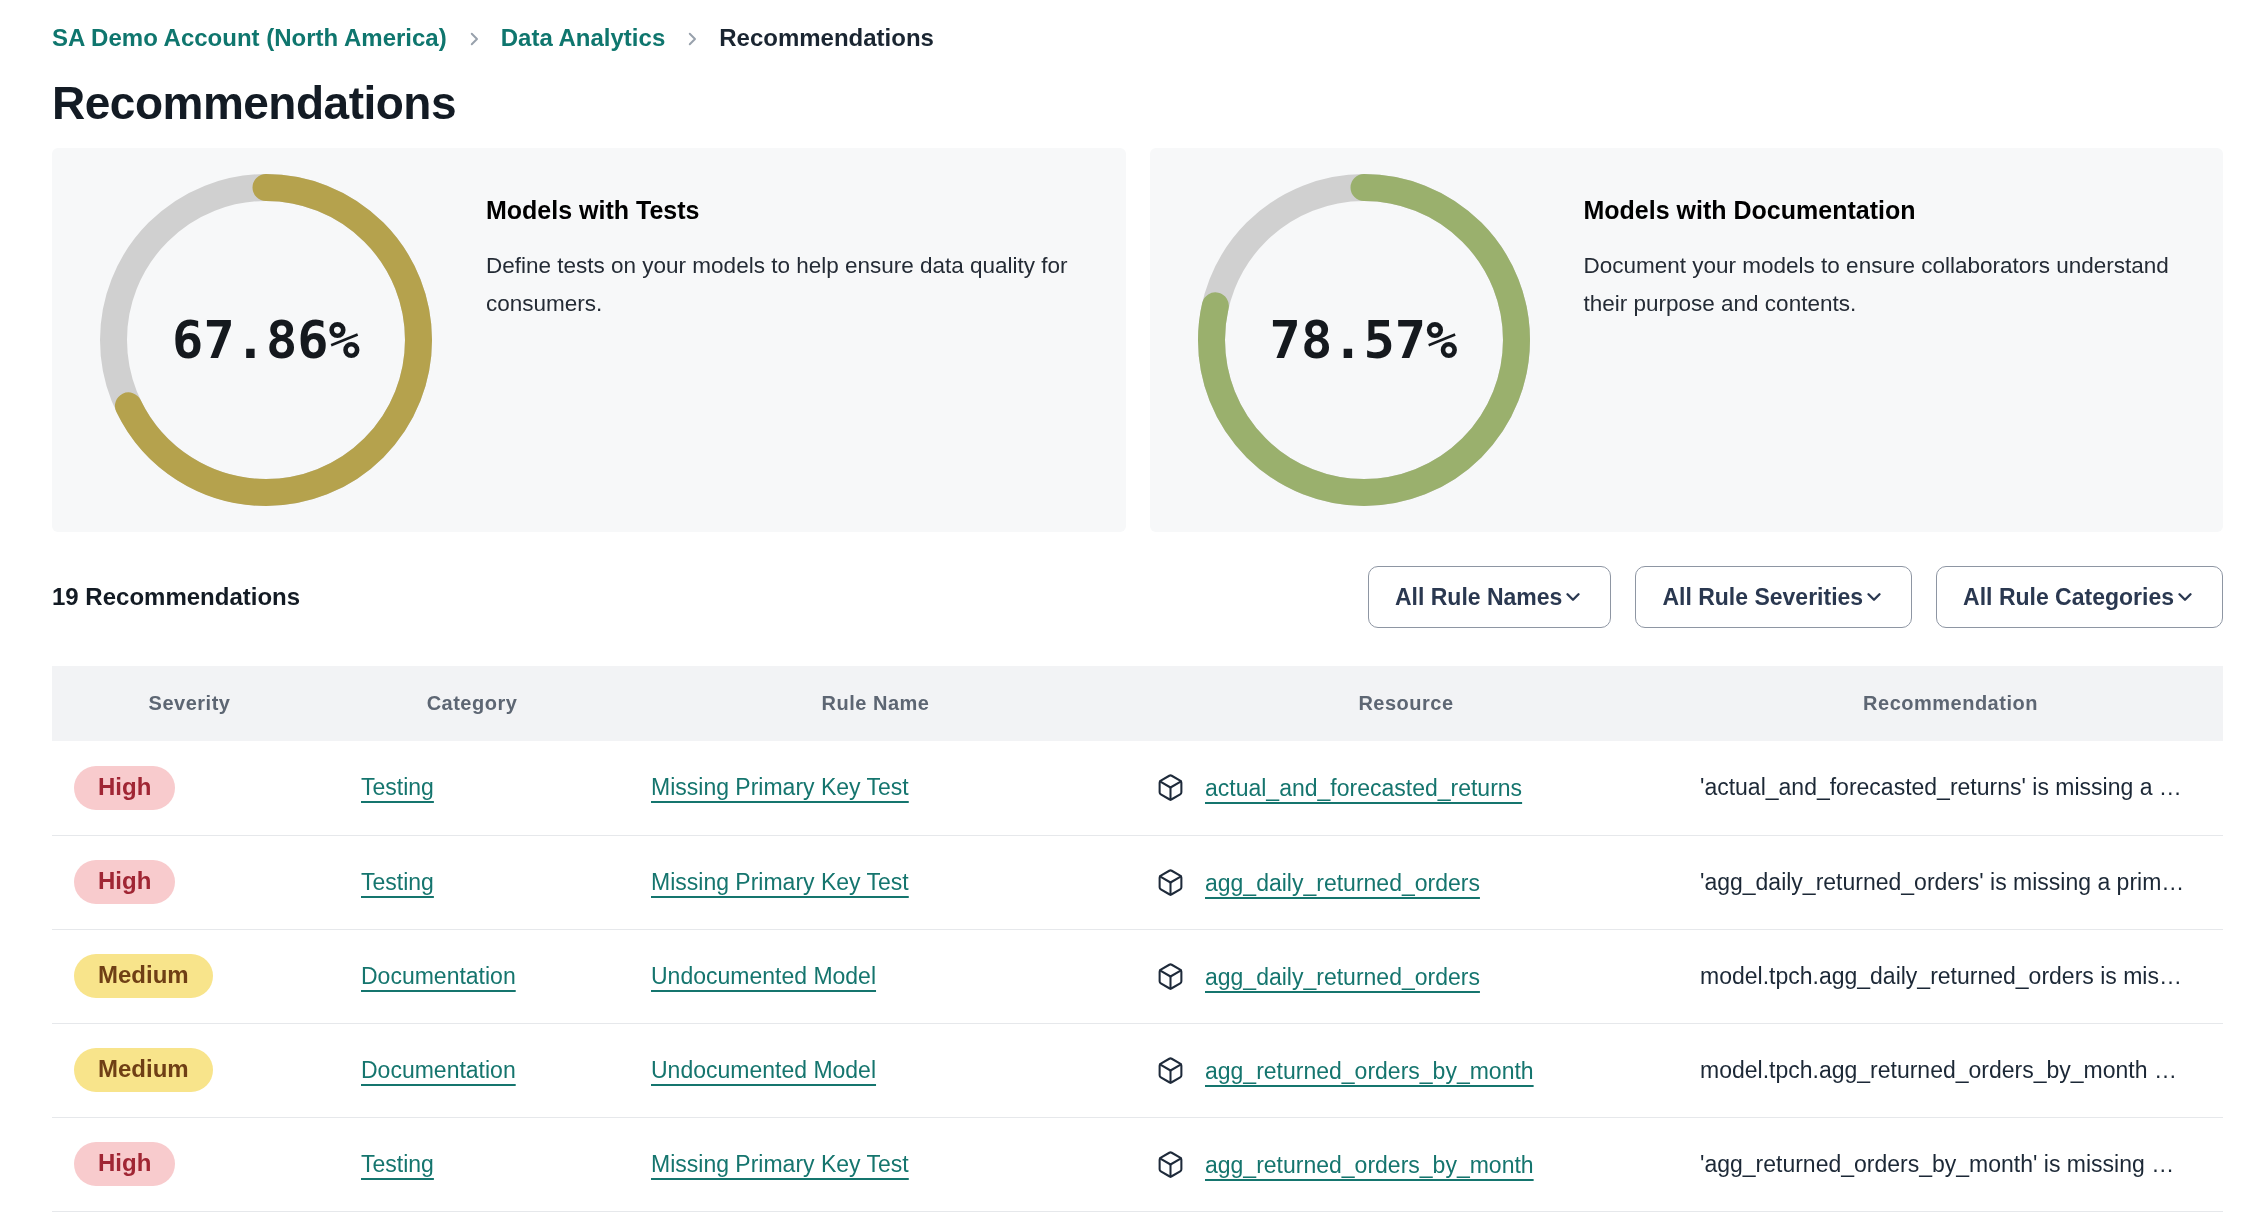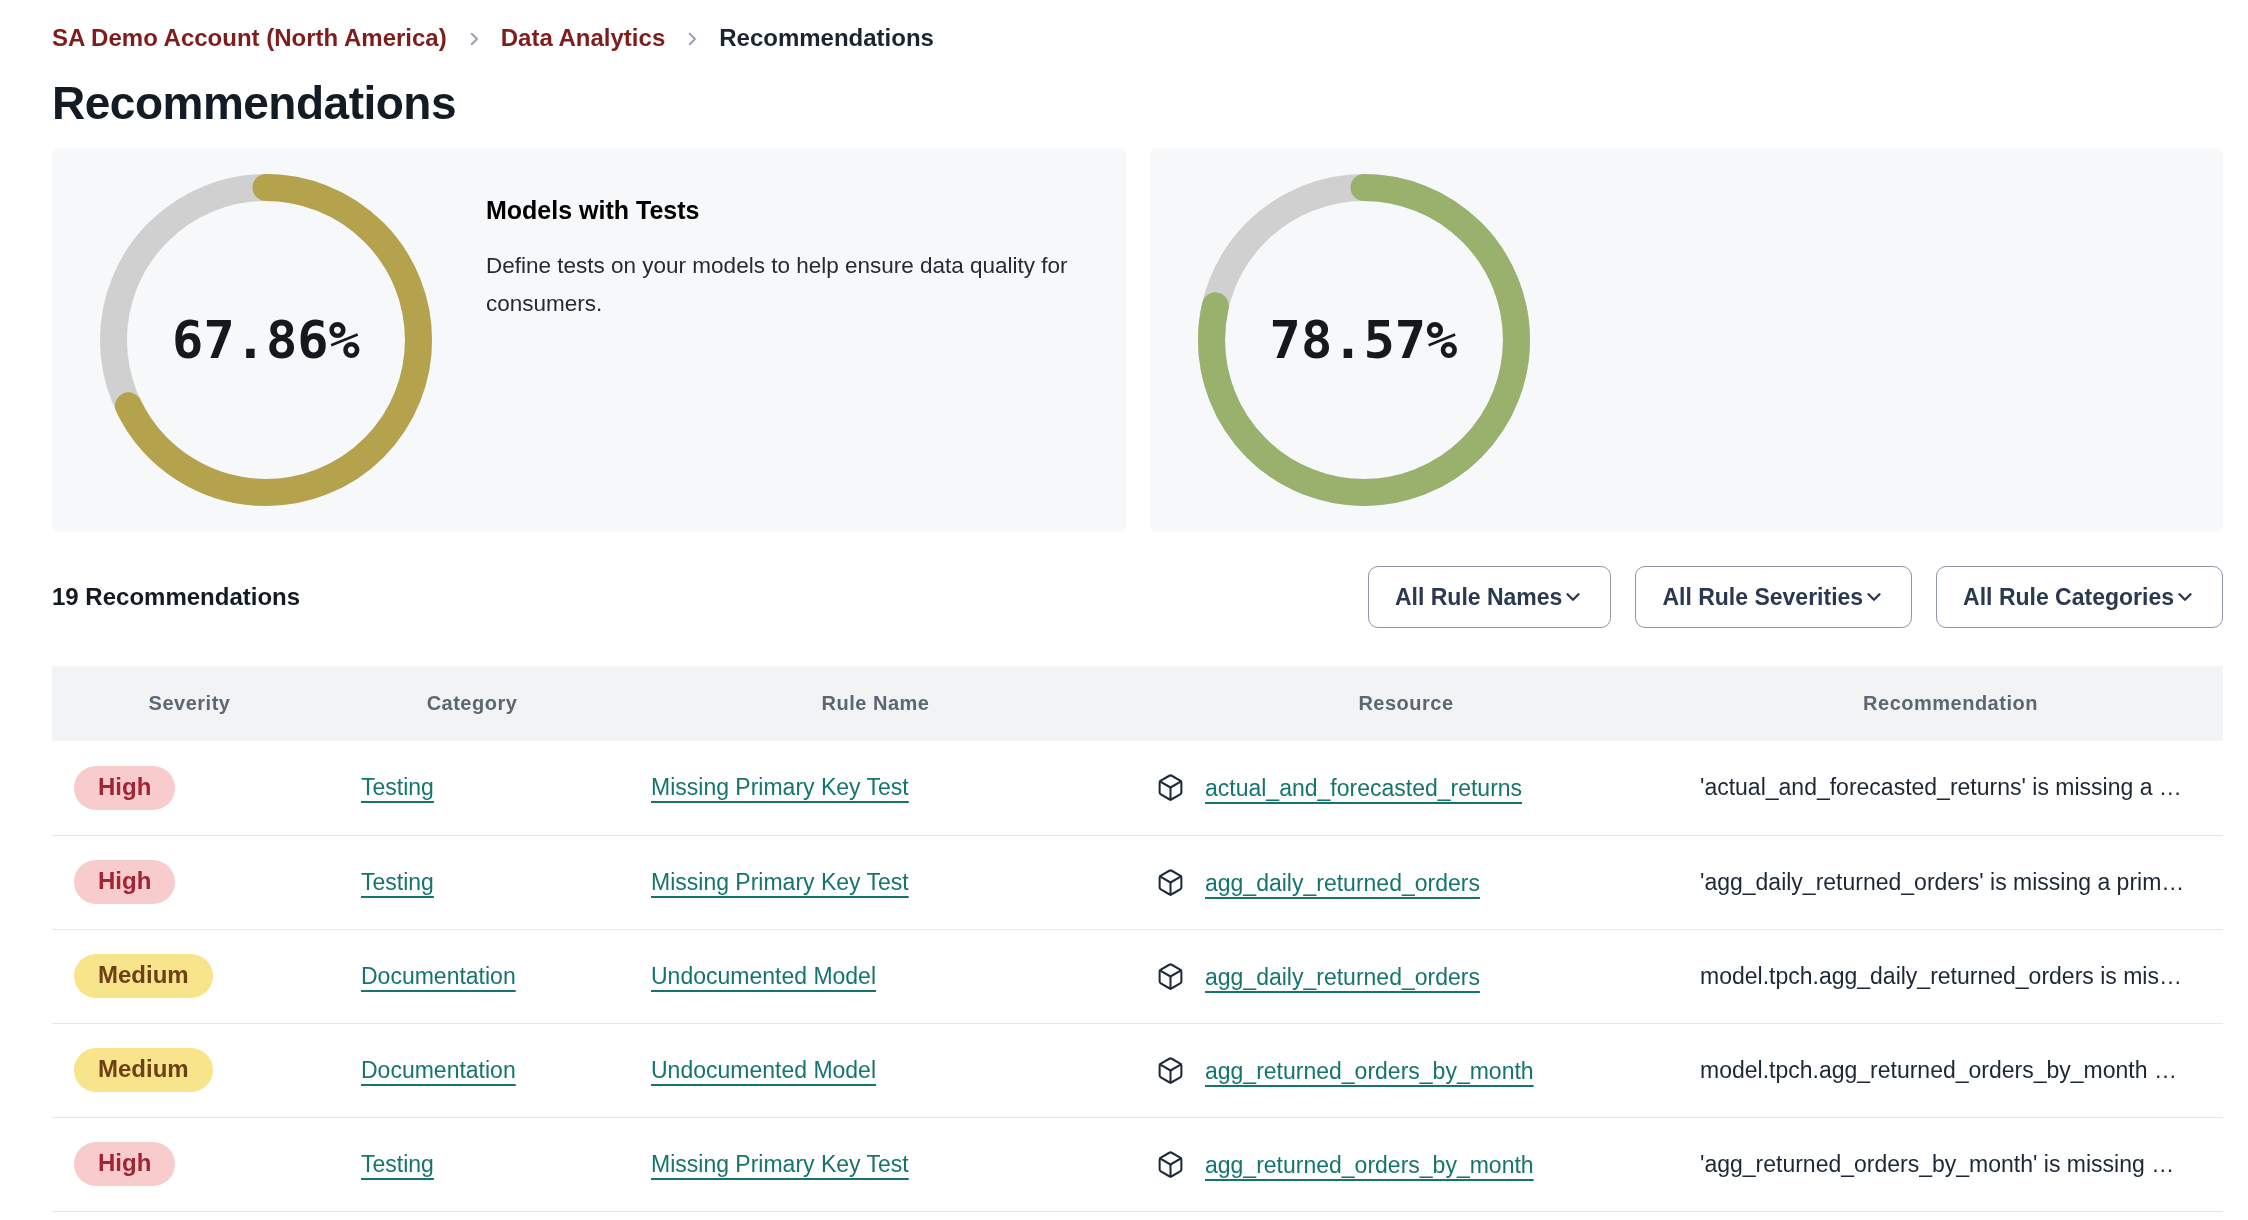--- a/index.html
+++ b/index.html
@@ -13,21 +13,21 @@
 
   
   .breadcrumb {
     padding-top: 24px;
     display: flex;
     align-items: center;
     gap: 18px;
     font-size: 24px;
     font-weight: 600;
   }
-  .crumb { color: #7f1d1d; text-decoration: none; cursor: pointer; }
+  .crumb { color: #0f766e; text-decoration: none; cursor: pointer; }
   .crumb.current { color: #1a2531; font-weight: 700; }
   .crumb-sep { flex: 0 0 auto; margin-top: 2px; }
 
   
   .page-title {
     margin-top: 24px;
     font-size: 46px;
     font-weight: 600;
     color: #131b24;
     letter-spacing: -0.5px;
@@ -168,20 +168,24 @@
     </div>
   </div>
 
   <div class="card">
     <div class="donut-wrap">
       <svg class="donut" viewBox="0 0 336 336">
             <circle cx="168" cy="168" r="152.5" fill="none" stroke="#d0d0d0" stroke-width="27"></circle>
             <circle cx="168" cy="168" r="152.5" fill="none" stroke="#9ab06d" stroke-width="27" stroke-linecap="round" stroke-dasharray="752.8465511172776 958.185759344887" transform="rotate(-90 168 168)"></circle>
           </svg>
       <div class="donut-label">78.57%</div>
+    </div>
+    <div class="card-text">
+      <div class="card-title">Models with Documentation</div>
+      <p class="card-desc">Document your models to ensure collaborators understand their purpose and contents.</p>
     </div>
   </div>
 </div>
 
   <div class="list-header">
     <h2 class="list-title">19 Recommendations</h2>
     <div class="filters" id="filters">
   <button class="filter-btn">
     <span>All Rule Names</span>
     <svg width="22" height="22" viewBox="0 0 24 24" fill="none" stroke="#2a3850" stroke-width="2.6" stroke-linecap="round" stroke-linejoin="round">

